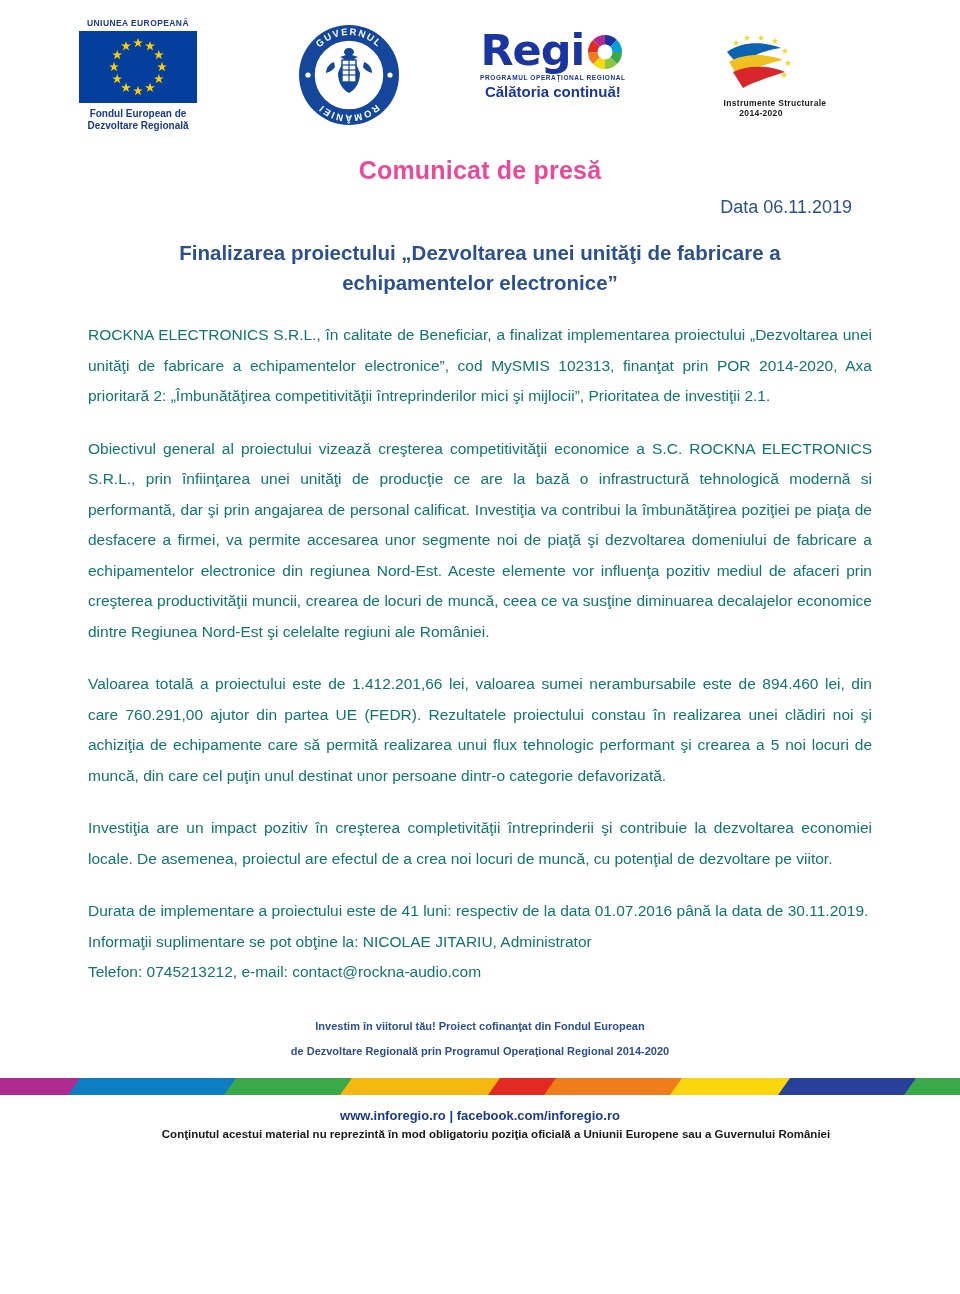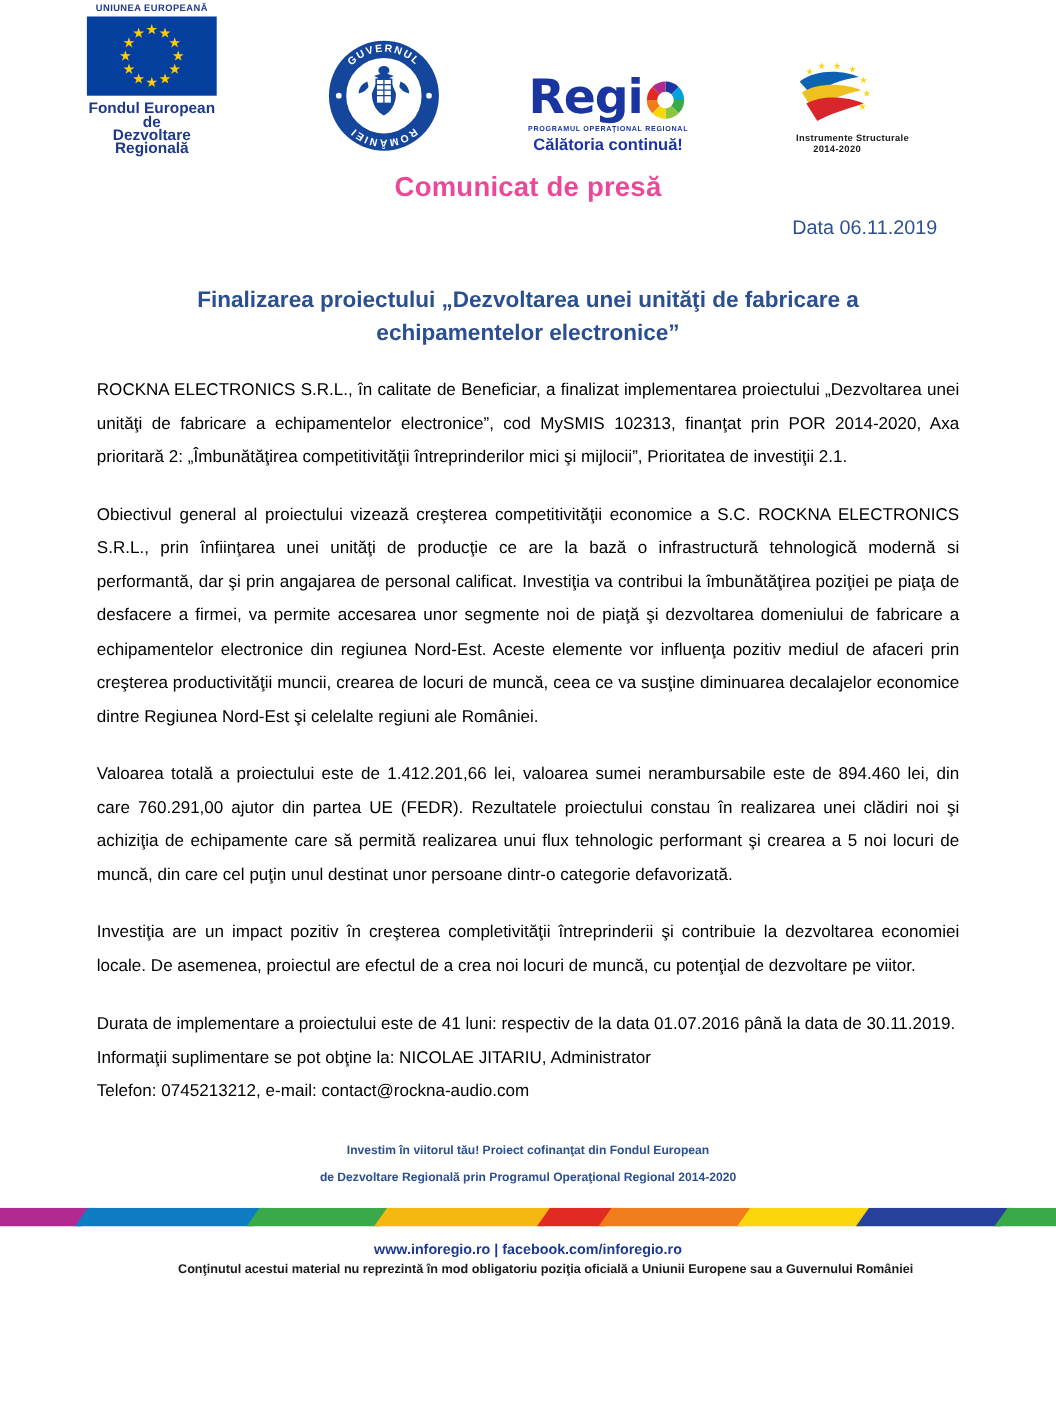--- a/index.html
+++ b/index.html
@@ -17,36 +17,36 @@
     height: 1294px;
     background: #ffffff;
     overflow: hidden;
   }
 
   
   .logo-strip {
     position: relative;
     height: 140px;
     display: flex;
-    align-items: flex-end;
+    align-items: flex-start;
     padding: 18px 60px 0 60px;
   }
   .logo-slot { display:flex; flex-direction:column; align-items:center; }
 
   
   .eu-block { width: 132px; margin-left: 12px; }
   .eu-caption-top {
     font-size: 8.5px; letter-spacing: .4px; color:#1d3a8a; text-align:center;
     font-weight:600; margin-bottom:3px; white-space:nowrap;
   }
   .eu-flag {
     position:relative; width:118px; height:72px; background:#043f9d; margin:0 auto;
   }
   .eu-caption-bot {
-    margin-top:5px; font-size:14px; line-height:12px; color:#1d3a8a;
+    margin-top:5px; font-size:10px; line-height:12px; color:#1d3a8a;
     text-align:center; font-weight:600;
   }
 
   
   .gov-seal-wrap { margin-left: 92px; padding-top: 4px; }
   .seal-arc-txt { font-size:9.5px; font-weight:700; fill:#ffffff; letter-spacing:1.6px; }
 
   
   .regio-wrap { margin-left: 78px; padding-top:12px; text-align:center; }
   .regio-main {
@@ -77,25 +77,25 @@
   .h-comunicat {
     text-align:center; color:#ec4899; font-size:25px; font-weight:700;
     margin: 16px 0 0 0; letter-spacing:.2px;
   }
   .h-data {
     text-align:right; color:#2c4f90; font-size:18px; font-weight:400;
     margin: 12px 0 0 0; padding-right: 20px;
   }
   .h-title {
     text-align:center; color:#2c4f90; font-size:20.5px; font-weight:700;
-    line-height:30px; margin: 40px 14px 0 14px;
+    line-height:30px; margin: 20px 14px 0 14px;
   }
 
   p.body-par {
-    color:#000000; font-size:15.5px; line-height:30.5px;
+    color:#0f766e; font-size:15.5px; line-height:30.5px;
     text-align:justify; text-justify:inter-word;
     margin: 22px 0 0 0;
   }
   p.body-par.last-block { text-align:left; }
 
   
   .footer-slogan {
     text-align:center; color:#2c4f90; font-size:11px; font-weight:700;
     line-height:25px; margin-top: 26px;
   }

